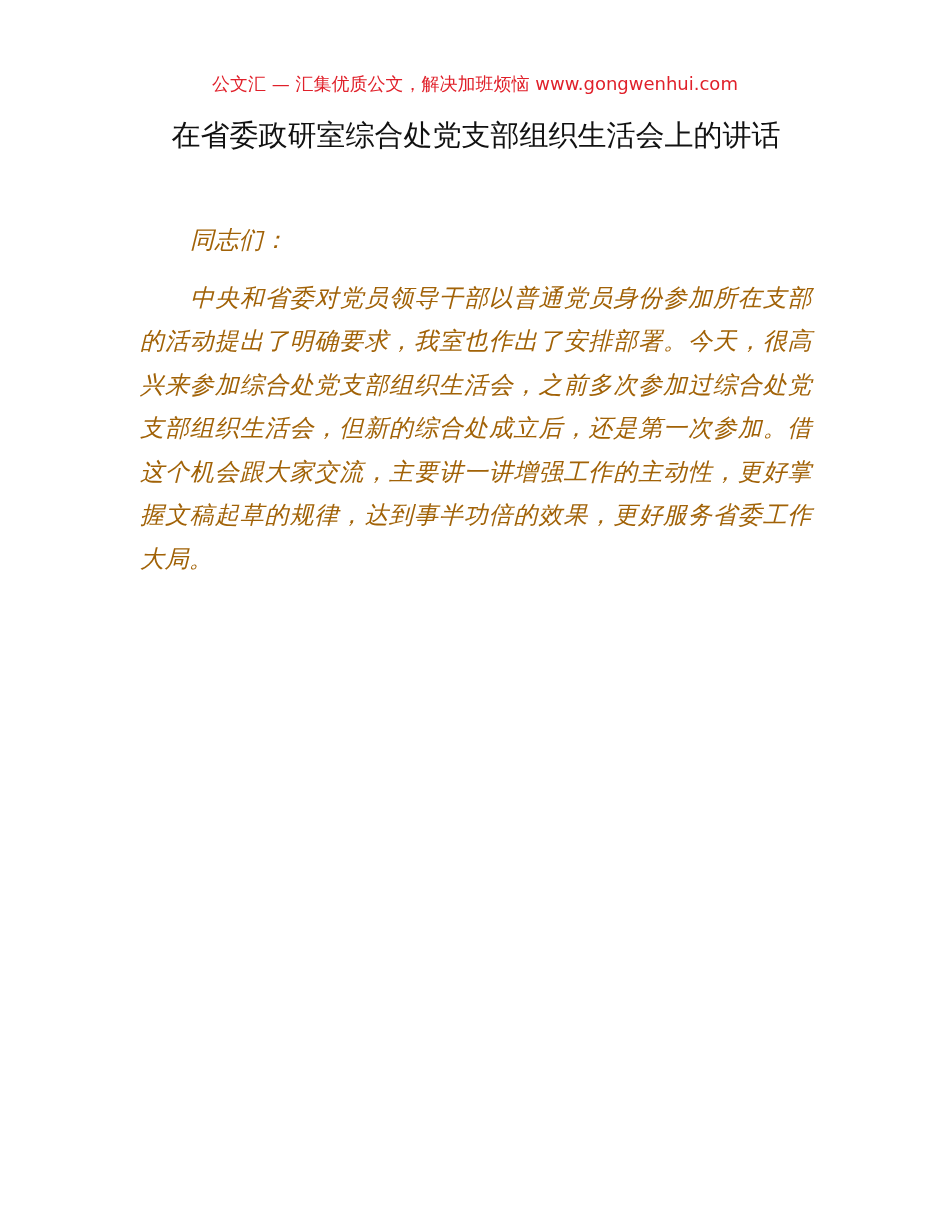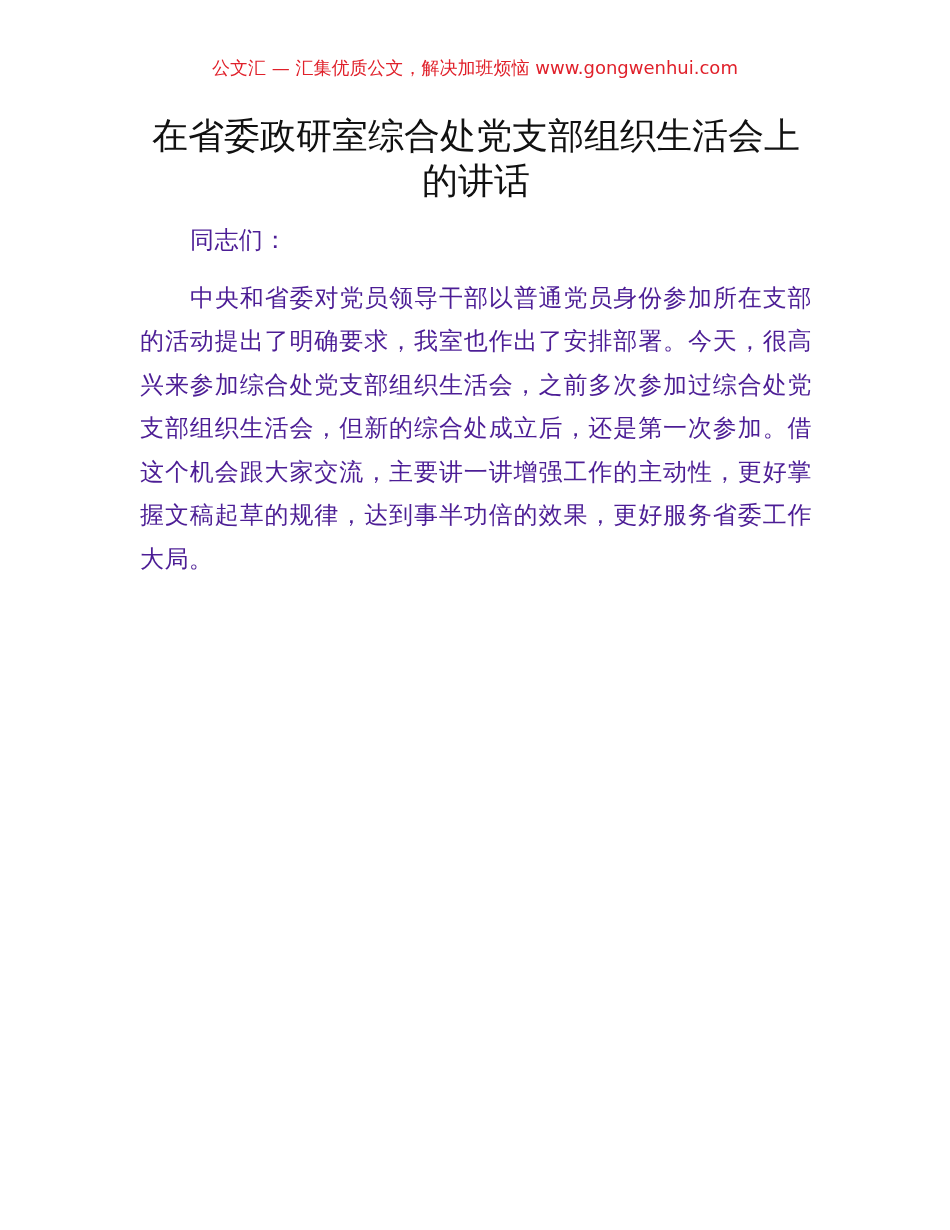--- a/index.html
+++ b/index.html
@@ -1,19 +1,19 @@
 <!DOCTYPE html>
 <html><head>
 <meta charset="utf-8">
 <style>
   html, body { margin: 0; padding: 0; background: #ffffff; }
   body { width: 950px; height: 1230px; position: relative; overflow: hidden; font-family: "DejaVu Sans", sans-serif; color: #111; }
-  .banner { position: absolute; top: 56px; left: 0; width: 950px; text-align: center; font-size: 18px; color: #e0202a; letter-spacing: 0px; }
-  .title { position: absolute; top: 113px; left: 140px; width: 672px; text-align: center; font-size: 36px; line-height: 45px; color: #111; }
-  .body-text { position: absolute; top: 219px; left: 140px; width: 672px; font-size: 24px; line-height: 43.5px; color: #4c1d95; }
+  .banner { position: absolute; top: 72px; left: 0; width: 950px; text-align: center; font-size: 18px; color: #e0202a; letter-spacing: 0px; }
+  .title { position: absolute; top: 113px; left: 140px; width: 672px; text-align: center; font-size: 29px; line-height: 45px; color: #111; }
+  .body-text { position: absolute; top: 219px; left: 140px; width: 672px; font-size: 24px; line-height: 43.5px; color: #a16207; font-style: italic; }
   .body-text p { margin: 0 0 14px 0; text-indent: 50px; text-align: justify; letter-spacing: 0.4px; }
   .body-text p.salutation { margin-bottom: 14px; }
 </style>
 </head>
 <body>
 
 <div class="banner">公文汇 — 汇集优质公文，解决加班烦恼 www.gongwenhui.com</div>
 
 <div class="title">在省委政研室综合处党支部组织生活会上的讲话</div>
 

